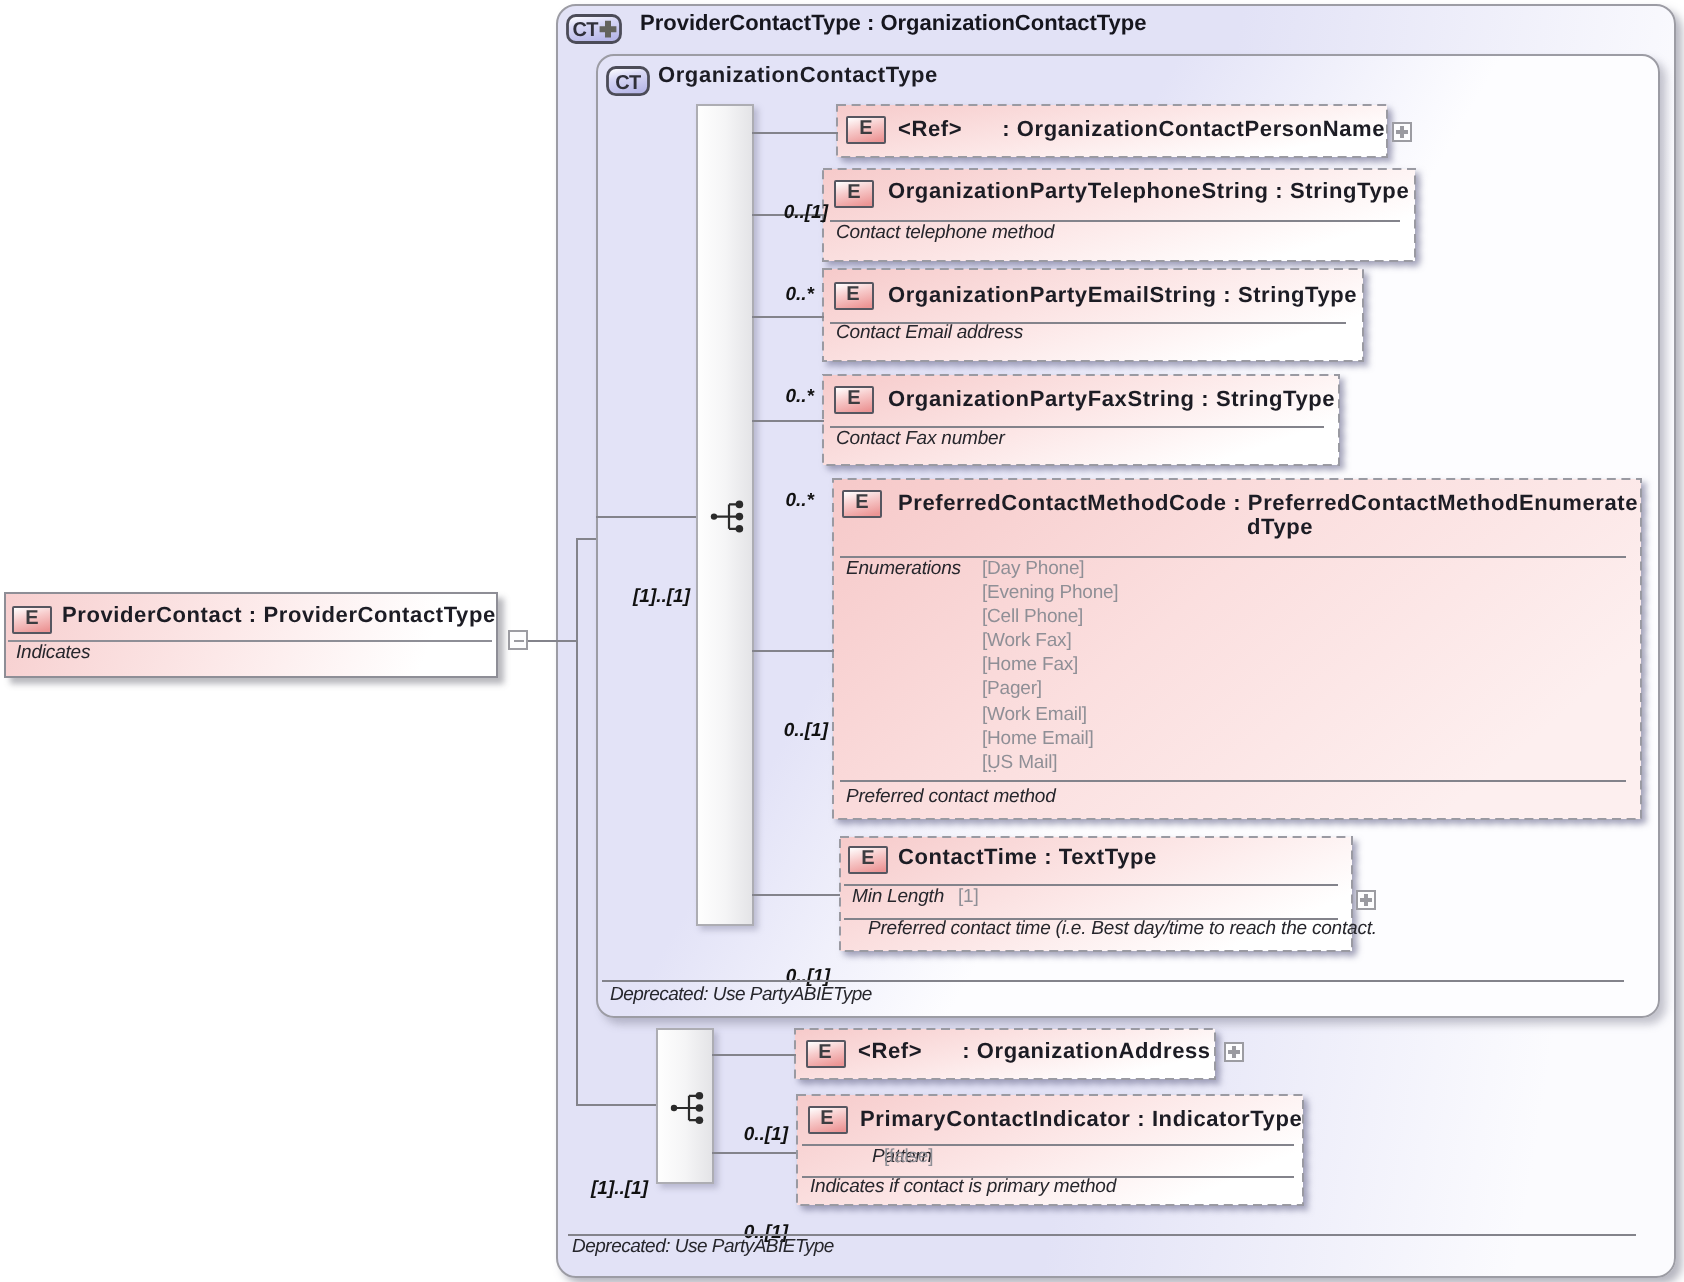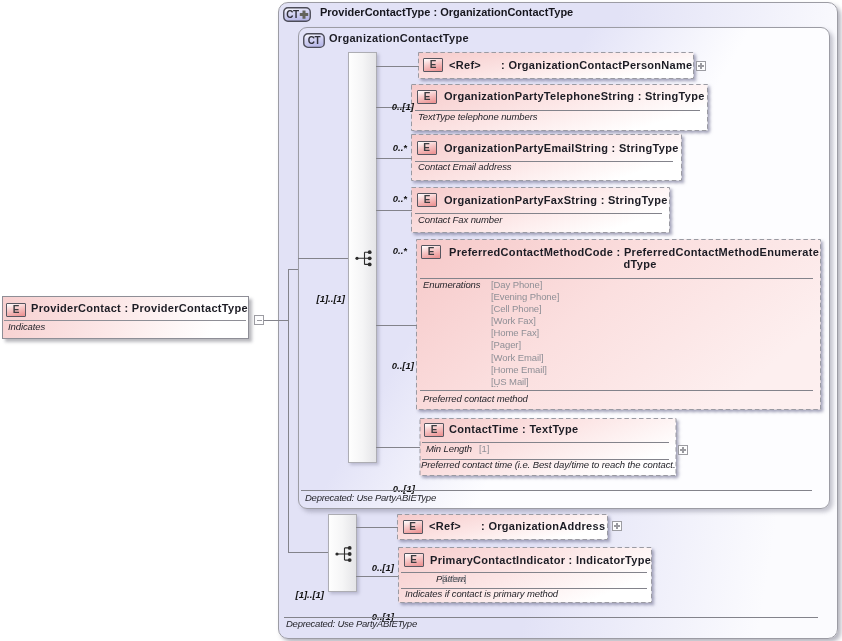--- a/index.html
+++ b/index.html
@@ -119,21 +119,21 @@
 <div class="pbox mn" style="left:254px;top:315px;"></div>
 
 <div class="e" style="left:423px;top:58px;">E</div>
 <div class="t" style="left:449px;top:59px;">&lt;Ref&gt;<span style="display:inline-block;width:20px;"></span>:&nbsp;OrganizationContactPersonName</div>
 <div class="pbox pl" style="left:695.5px;top:60.5px;"></div>
 <div class="lab" style="left:354px;top:53px;width:60px;">0..[1]</div>
 
 <div class="e" style="left:417px;top:90px;">E</div>
 <div class="t" style="left:444px;top:90px;">OrganizationPartyTelephoneString&nbsp;:&nbsp;StringType</div>
 <div class="ln" style="left:415px;top:110px;width:285px;"></div>
-<div class="a" style="left:418px;top:111px;">TextType telephone numbers</div>
+<div class="a" style="left:418px;top:111px;">Contact telephone method</div>
 <div class="lab" style="left:347px;top:94px;width:60px;">0..*</div>
 
 <div class="e" style="left:416.5px;top:140.5px;">E</div>
 <div class="t" style="left:444px;top:142px;">OrganizationPartyEmailString&nbsp;:&nbsp;StringType</div>
 <div class="ln" style="left:415px;top:161px;width:258px;"></div>
 <div class="a" style="left:418px;top:161px;">Contact Email address</div>
 <div class="lab" style="left:347px;top:145px;width:60px;">0..*</div>
 
 <div class="e" style="left:417px;top:193px;">E</div>
 <div class="t" style="left:444px;top:194px;">OrganizationPartyFaxString&nbsp;:&nbsp;StringType</div>
@@ -151,21 +151,21 @@
 <div class="ln" style="left:420px;top:390px;width:393px;"></div>
 <div class="a" style="left:423px;top:392.5px;">Preferred contact method</div>
 <div class="lab" style="left:354px;top:312px;width:60px;">0..[1]</div>
 
 <div class="e" style="left:424px;top:423px;">E</div>
 <div class="t" style="left:449px;top:423px;">ContactTime&nbsp;:&nbsp;TextType</div>
 <div class="ln" style="left:422px;top:442px;width:247px;"></div>
 <div class="a" style="left:426px;top:443px;">Min Length</div>
 <div class="a g" style="left:479px;top:443px;font-style:normal;">[1]</div>
 <div class="ln" style="left:422px;top:459px;width:247px;"></div>
-<div class="a" style="left:421px;top:458.5px;">Preferred contact time (i.e. Best day/time to reach the contact.</div>
+<div class="a" style="left:434px;top:458.5px;">Preferred contact time (i.e. Best day/time to reach the contact.</div>
 <div class="pbox pl" style="left:678px;top:445px;"></div>
 <div class="lab" style="left:355px;top:434.5px;width:60px;">0..[1]</div>
 
 <div class="ln" style="left:301px;top:490px;width:511px;"></div>
 <div class="a" style="left:305px;top:491.5px;font-size:9.5px;letter-spacing:-0.25px;">Deprecated: Use PartyABIEType</div>
 
 <div class="lab" style="left:285px;top:245px;width:60px;">[1]..[1]</div>
 <div class="lab" style="left:264px;top:541px;width:60px;">[1]..[1]</div>
 
 <div class="e" style="left:402.5px;top:520px;">E</div>

